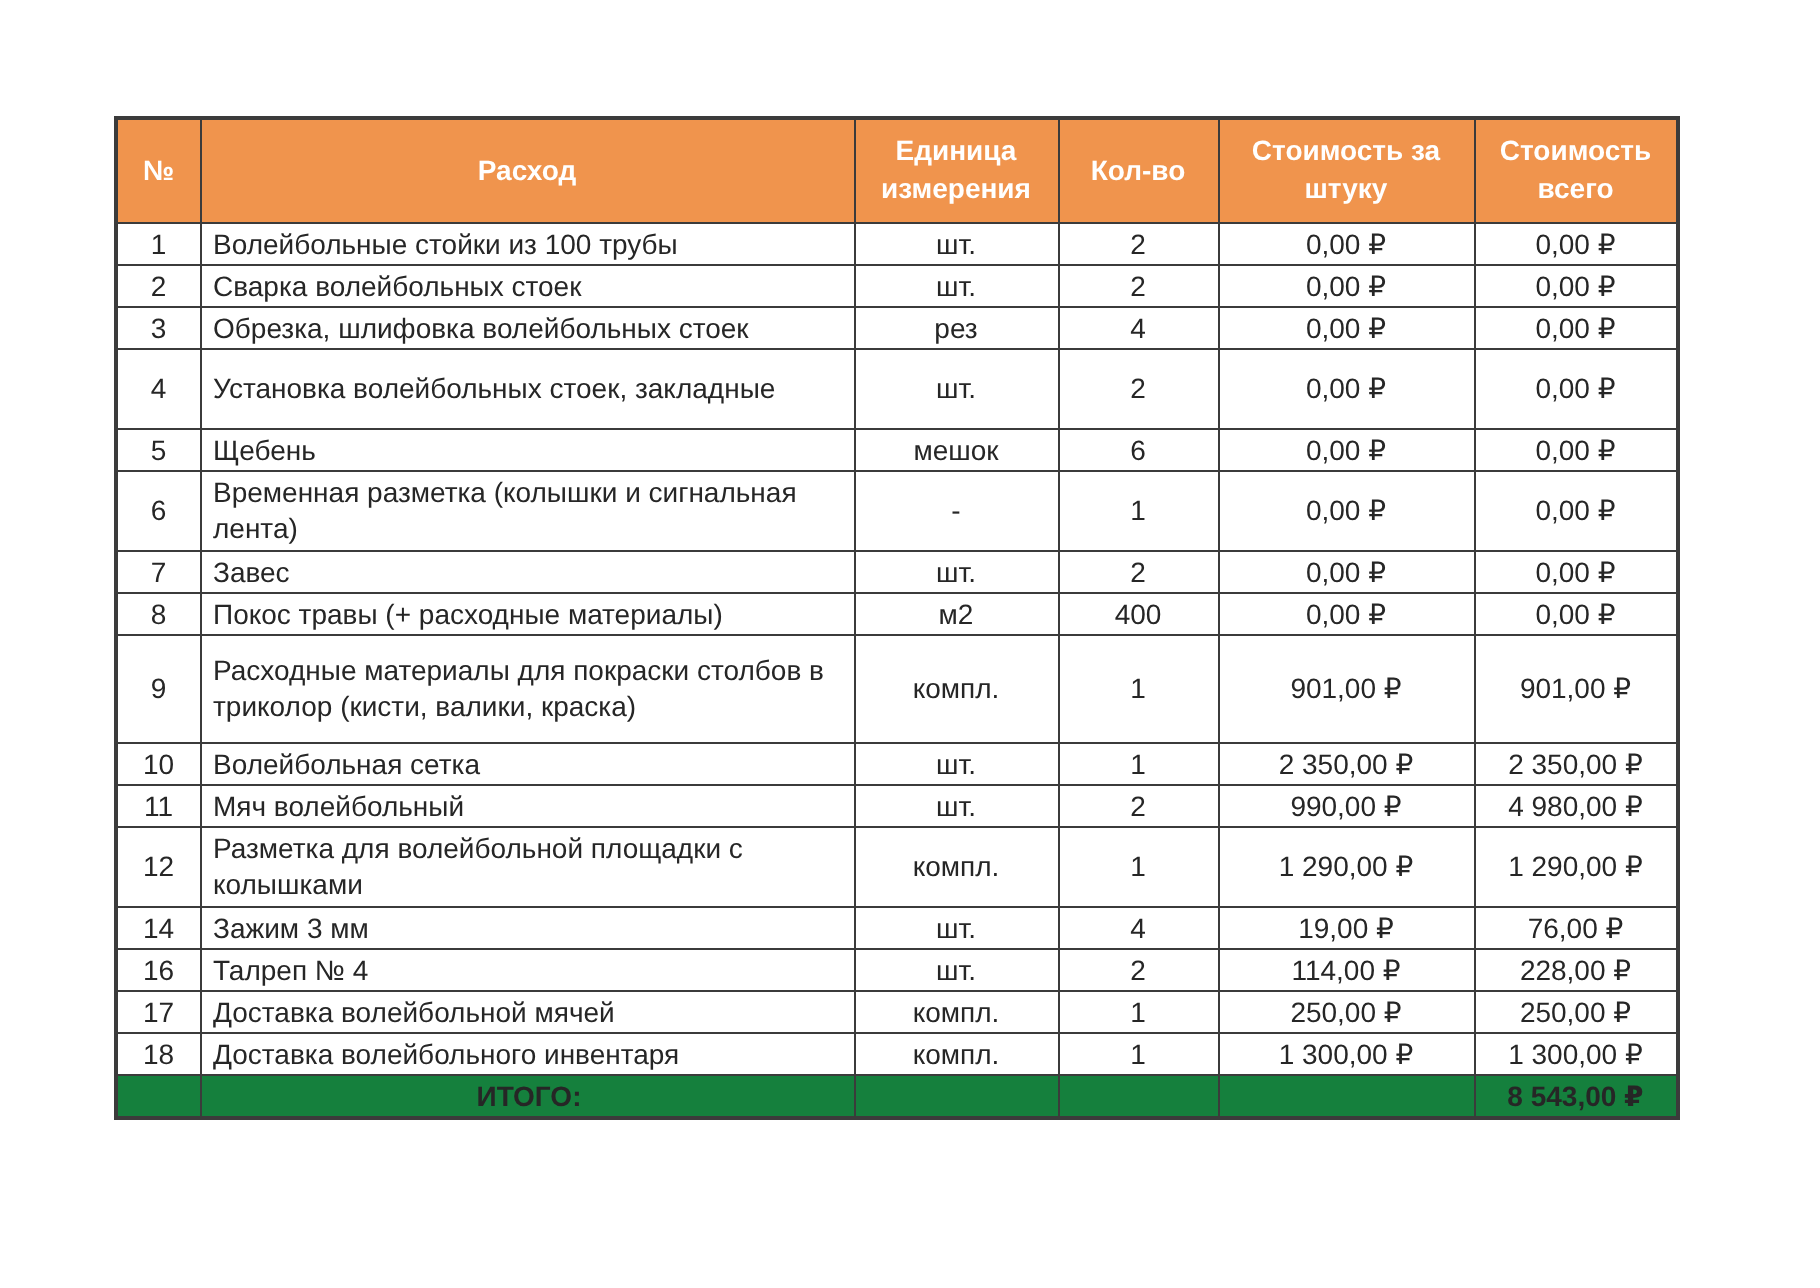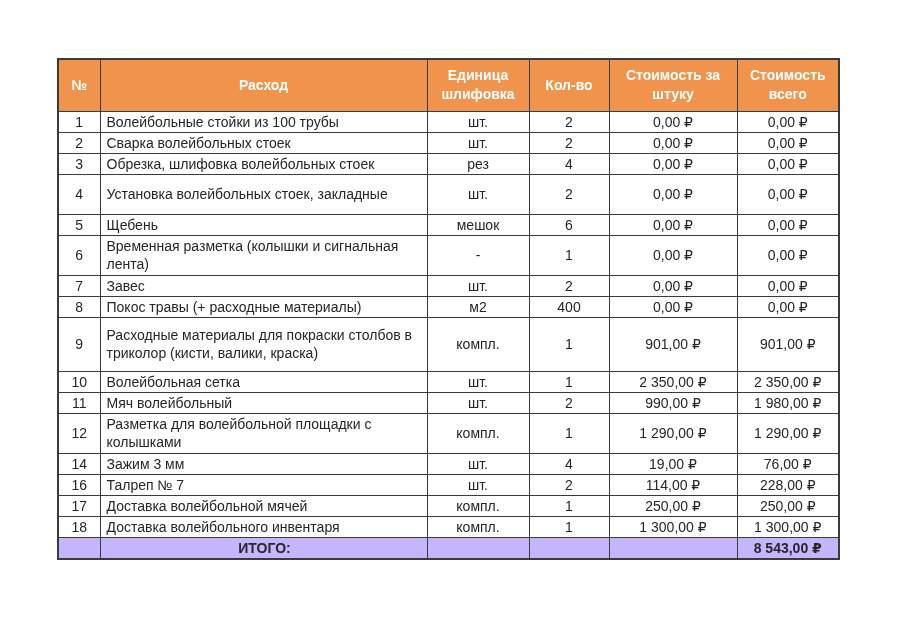--- a/index.html
+++ b/index.html
@@ -37,41 +37,41 @@
   tbody td{
     height:20px;
     line-height:18px;
     padding:1px 4px;
     text-align:center;
     background:#FFFFFF;
   }
   tbody td.cell-expense{text-align:left;padding-left:6px;}
   tr.h40 td{height:40px;}
   tr.h54 td{height:54px;}
-  tr.total-row td{height:21px;font-weight:bold;background:#c4b5fd;}
+  tr.total-row td{height:21px;font-weight:bold;background:#15803d;}
   tr.total-row td.cell-expense{text-align:center;}
 </style>
 </head>
 <body>
 
 <div class="page">
   <table class="expense">
     <colgroup>
       <col style="width:42px">
       <col style="width:327px">
       <col style="width:102px">
       <col style="width:80px">
       <col style="width:128px">
       <col style="width:102px">
     </colgroup>
     <thead>
       <tr>
         <th>№</th>
         <th>Расход</th>
-        <th>Единица шлифовка</th>
+        <th>Единица измерения</th>
         <th>Кол-во</th>
         <th>Стоимость за штуку</th>
         <th>Стоимость всего</th>
       </tr>
     </thead>
     <tbody id="table-body">
         <tr>
           <td class="cell-num">1</td>
           <td class="cell-expense">Волейбольные стойки из 100 трубы</td>
           <td class="cell-unit">шт.</td>
@@ -150,41 +150,41 @@
           <td class="cell-qty">1</td>
           <td class="cell-price">2 350,00 ₽</td>
           <td class="cell-total">2 350,00 ₽</td>
         </tr>
         <tr>
           <td class="cell-num">11</td>
           <td class="cell-expense">Мяч волейбольный</td>
           <td class="cell-unit">шт.</td>
           <td class="cell-qty">2</td>
           <td class="cell-price">990,00 ₽</td>
-          <td class="cell-total">1 980,00 ₽</td>
+          <td class="cell-total">4 980,00 ₽</td>
         </tr>
         <tr class="h40">
           <td class="cell-num">12</td>
           <td class="cell-expense">Разметка для волейбольной площадки с колышками</td>
           <td class="cell-unit">компл.</td>
           <td class="cell-qty">1</td>
           <td class="cell-price">1 290,00 ₽</td>
           <td class="cell-total">1 290,00 ₽</td>
         </tr>
         <tr>
           <td class="cell-num">14</td>
           <td class="cell-expense">Зажим 3 мм</td>
           <td class="cell-unit">шт.</td>
           <td class="cell-qty">4</td>
           <td class="cell-price">19,00 ₽</td>
           <td class="cell-total">76,00 ₽</td>
         </tr>
         <tr>
           <td class="cell-num">16</td>
-          <td class="cell-expense">Талреп № 7</td>
+          <td class="cell-expense">Талреп № 4</td>
           <td class="cell-unit">шт.</td>
           <td class="cell-qty">2</td>
           <td class="cell-price">114,00 ₽</td>
           <td class="cell-total">228,00 ₽</td>
         </tr>
         <tr>
           <td class="cell-num">17</td>
           <td class="cell-expense">Доставка волейбольной мячей</td>
           <td class="cell-unit">компл.</td>
           <td class="cell-qty">1</td>

